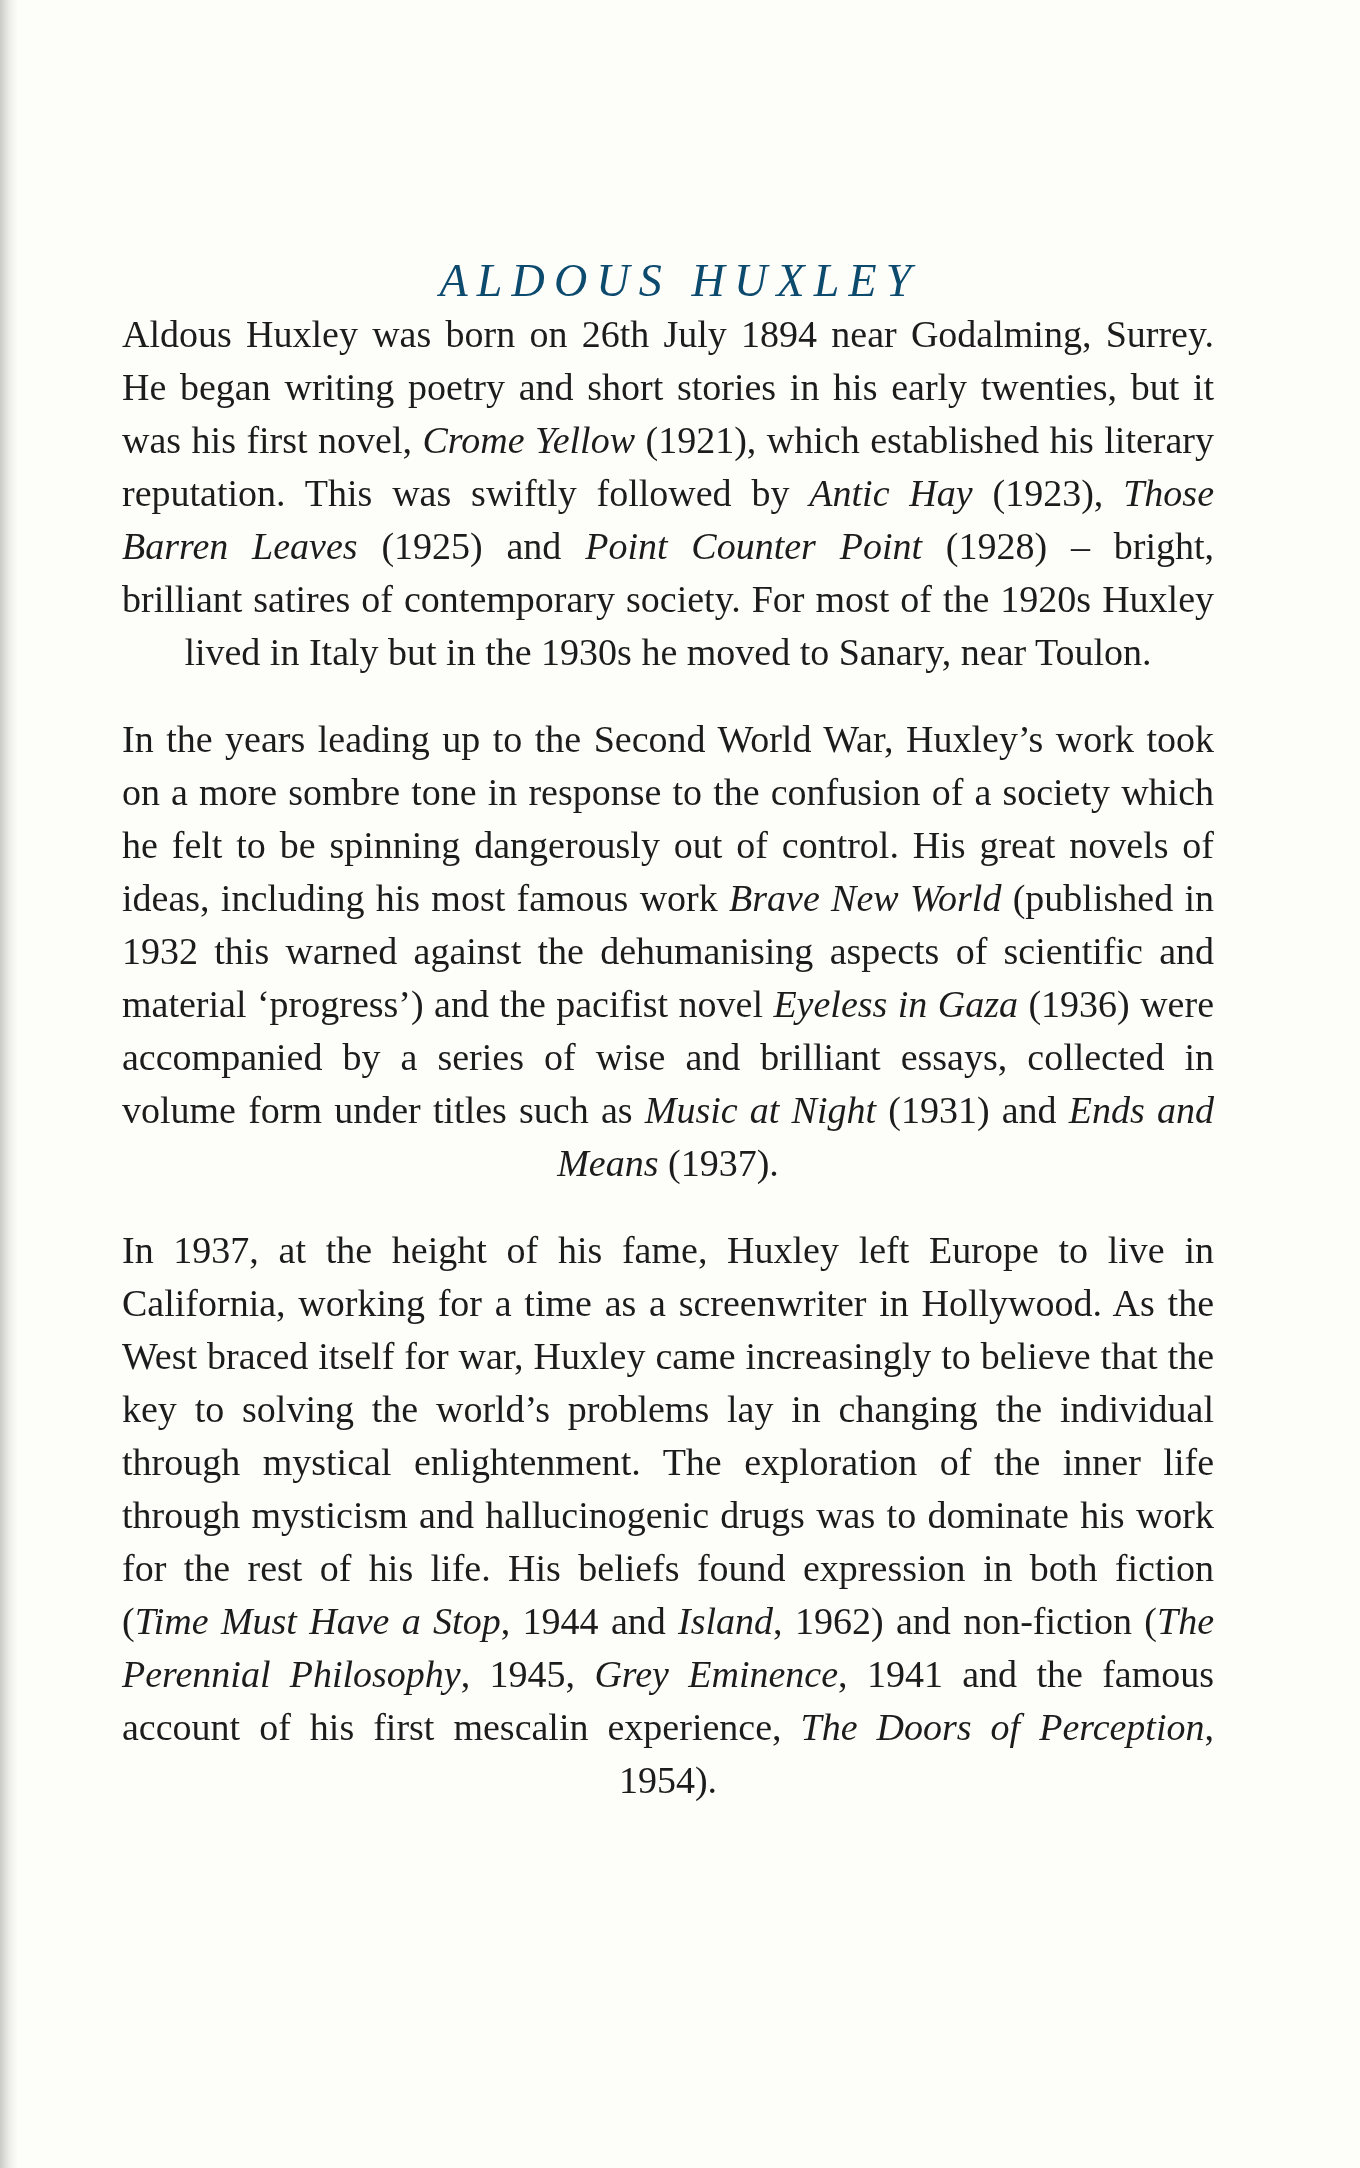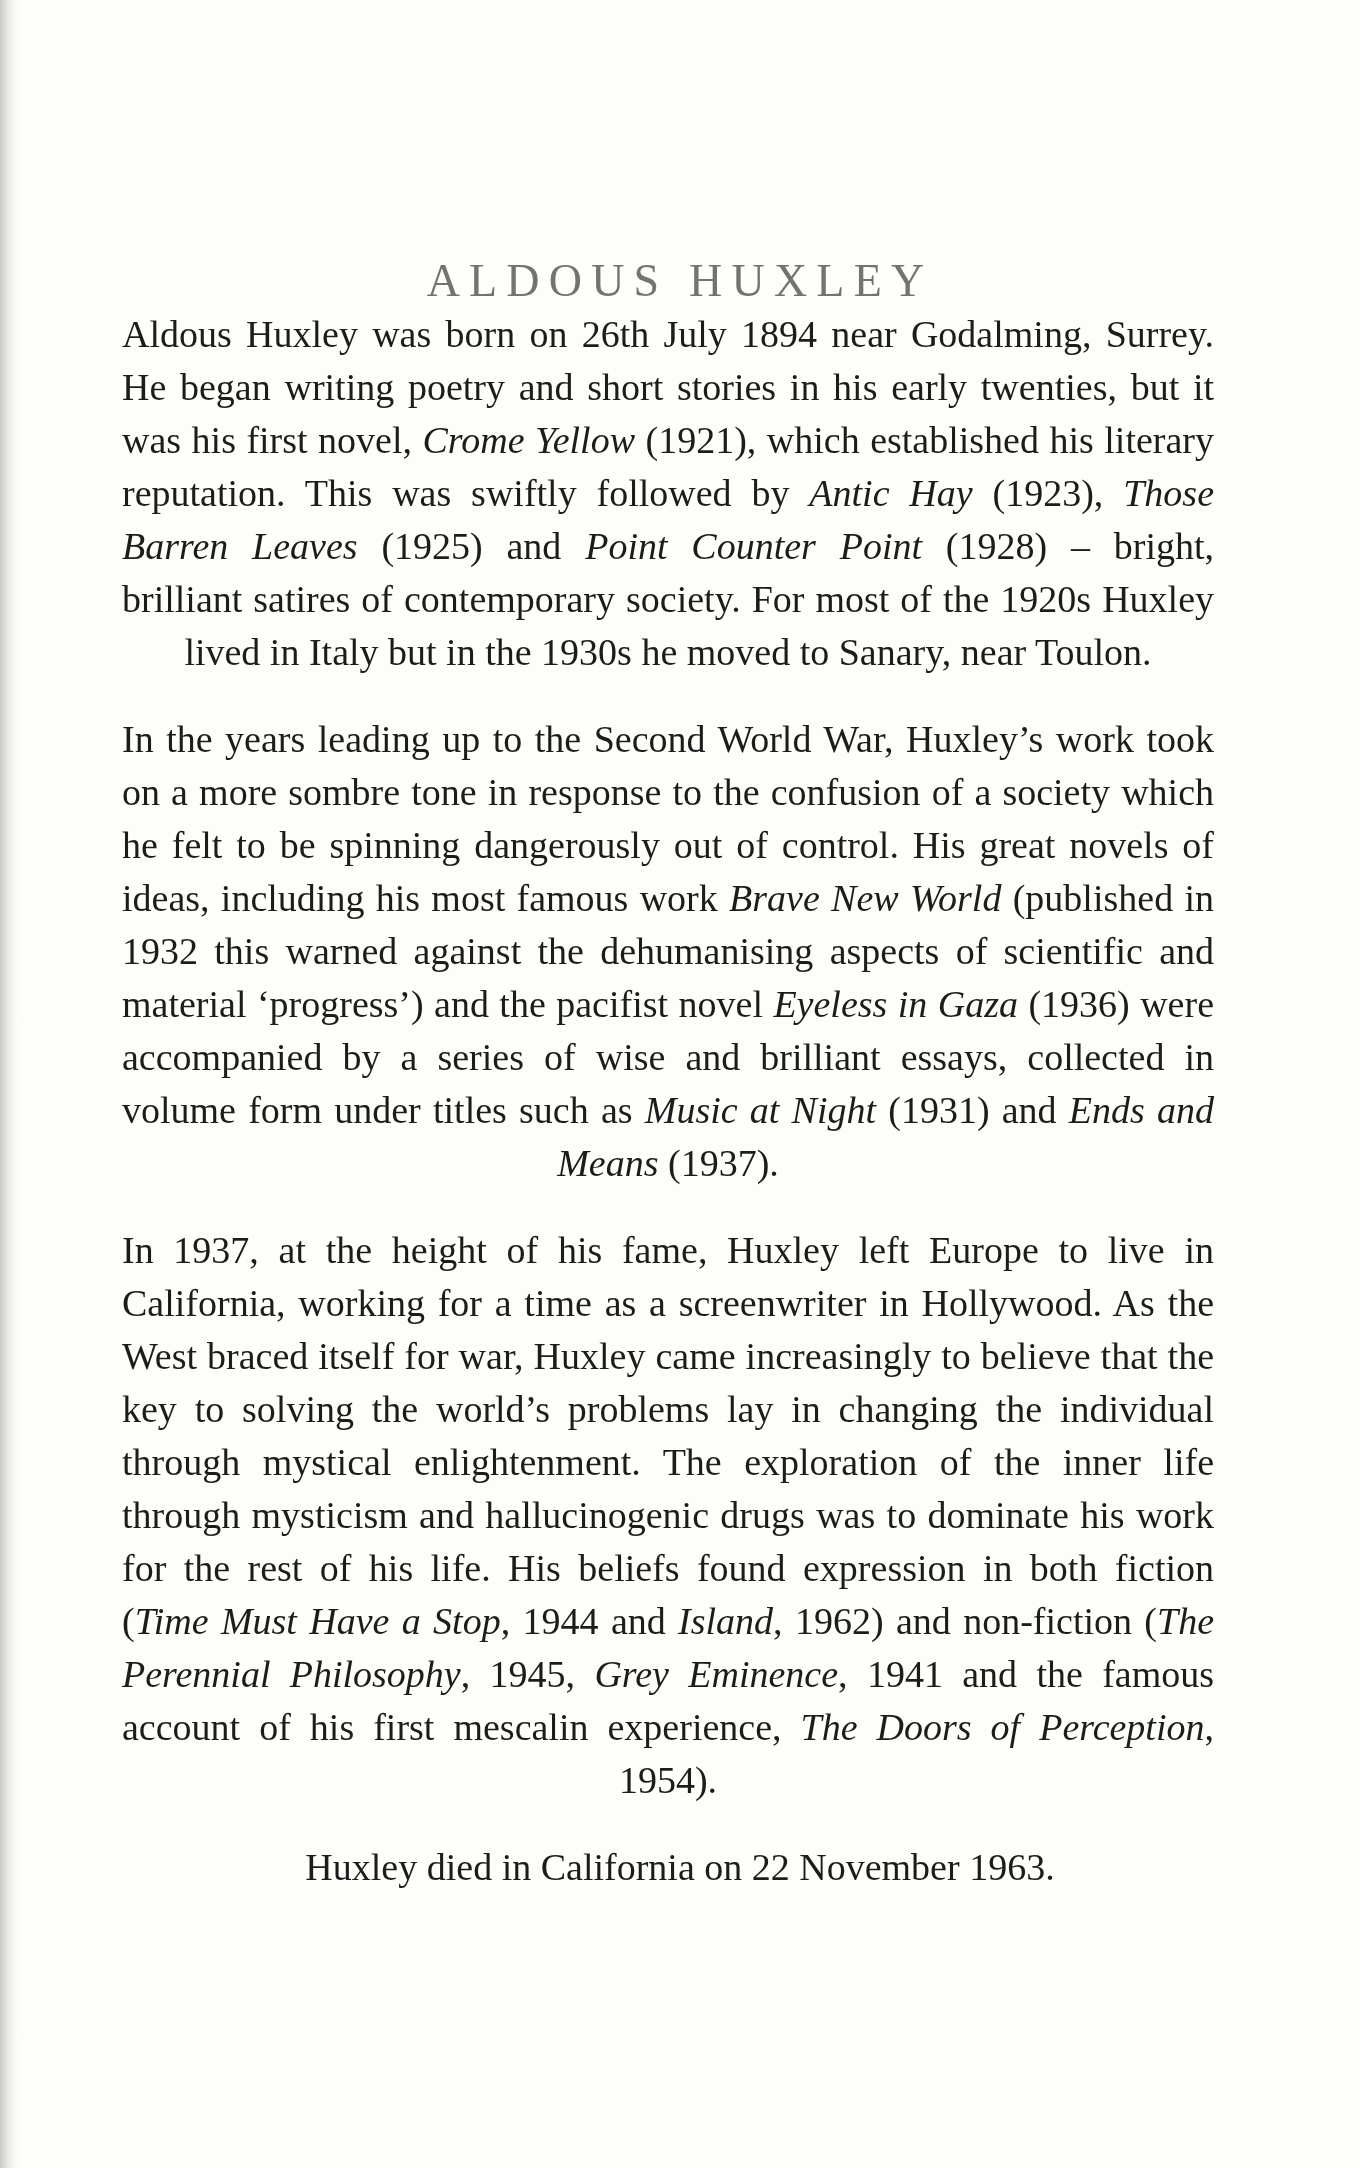--- a/index.html
+++ b/index.html
@@ -33,21 +33,22 @@
     pointer-events: none;
   }
   h1.title {
     margin: 0;
     padding-top: 255px;
     text-align: center;
     font-size: 46px;
     line-height: 1.15;
     font-weight: 400;
     letter-spacing: 0.20em;
-    color: #737373;
+    color: #0c4a6e;
+    font-style: italic;
   }
   .text-block {
     width: 1092px;
     margin-left: 122px;
   }
   p.para {
     margin: 0 0 34px 0;
     font-size: 38px;
     line-height: 53px;
     text-align: justify;
@@ -71,14 +72,13 @@
 <div class="page">
   <h1 class="title">ALDOUS HUXLEY</h1>
 
   <div class="text-block">
 
   <p class="para"><span>Aldous Huxley was born on 26th July 1894 near Godalming, Surrey. He began writing poetry and short stories in his early twenties, but it was his first novel, </span><i>Crome Yellow</i><span> (1921), which established his literary reputation. This was swiftly followed by </span><i>Antic Hay</i><span> (1923), </span><i>Those Barren Leaves</i><span> (1925) and </span><i>Point Counter Point</i><span> (1928) – bright, brilliant satires of contemporary society. For most of the 1920s Huxley lived in Italy but in the 1930s he moved to Sanary, near Toulon.</span></p>
       <p class="para"><span>In the years leading up to the Second World War, Huxley’s work took on a more sombre tone in response to the confusion of a society which he felt to be spinning dangerously out of control. His great novels of ideas, including his most famous work </span><i>Brave New World</i><span> (published in 1932 this warned against the dehumanising aspects of scientific and material ‘progress’) and the pacifist novel </span><i>Eyeless in Gaza</i><span> (1936) were accompanied by a series of wise and brilliant essays, collected in volume form under titles such as </span><i>Music at Night</i><span> (1931) and </span><i>Ends and Means</i><span> (1937).</span></p>
       <p class="para"><span>In 1937, at the height of his fame, Huxley left Europe to live in California, working for a time as a screenwriter in Hollywood. As the West braced itself for war, Huxley came increasingly to believe that the key to solving the world’s problems lay in changing the individual through mystical enlightenment. The exploration of the inner life through mysticism and hallucinogenic drugs was to dominate his work for the rest of his life. His beliefs found expression in both fiction (</span><i>Time Must Have a Stop</i><span>, 1944 and </span><i>Island</i><span>, 1962) and non-fiction (</span><i>The Perennial Philosophy</i><span>, 1945, </span><i>Grey Eminence</i><span>, 1941 and the famous account of his first mescalin experience, </span><i>The Doors of Perception</i><span>, 1954).</span></p>
     </div>
 
-  <p class="closing">Huxley died in California on 22 November 1963.</p>
 </div>
 
 </body></html>

